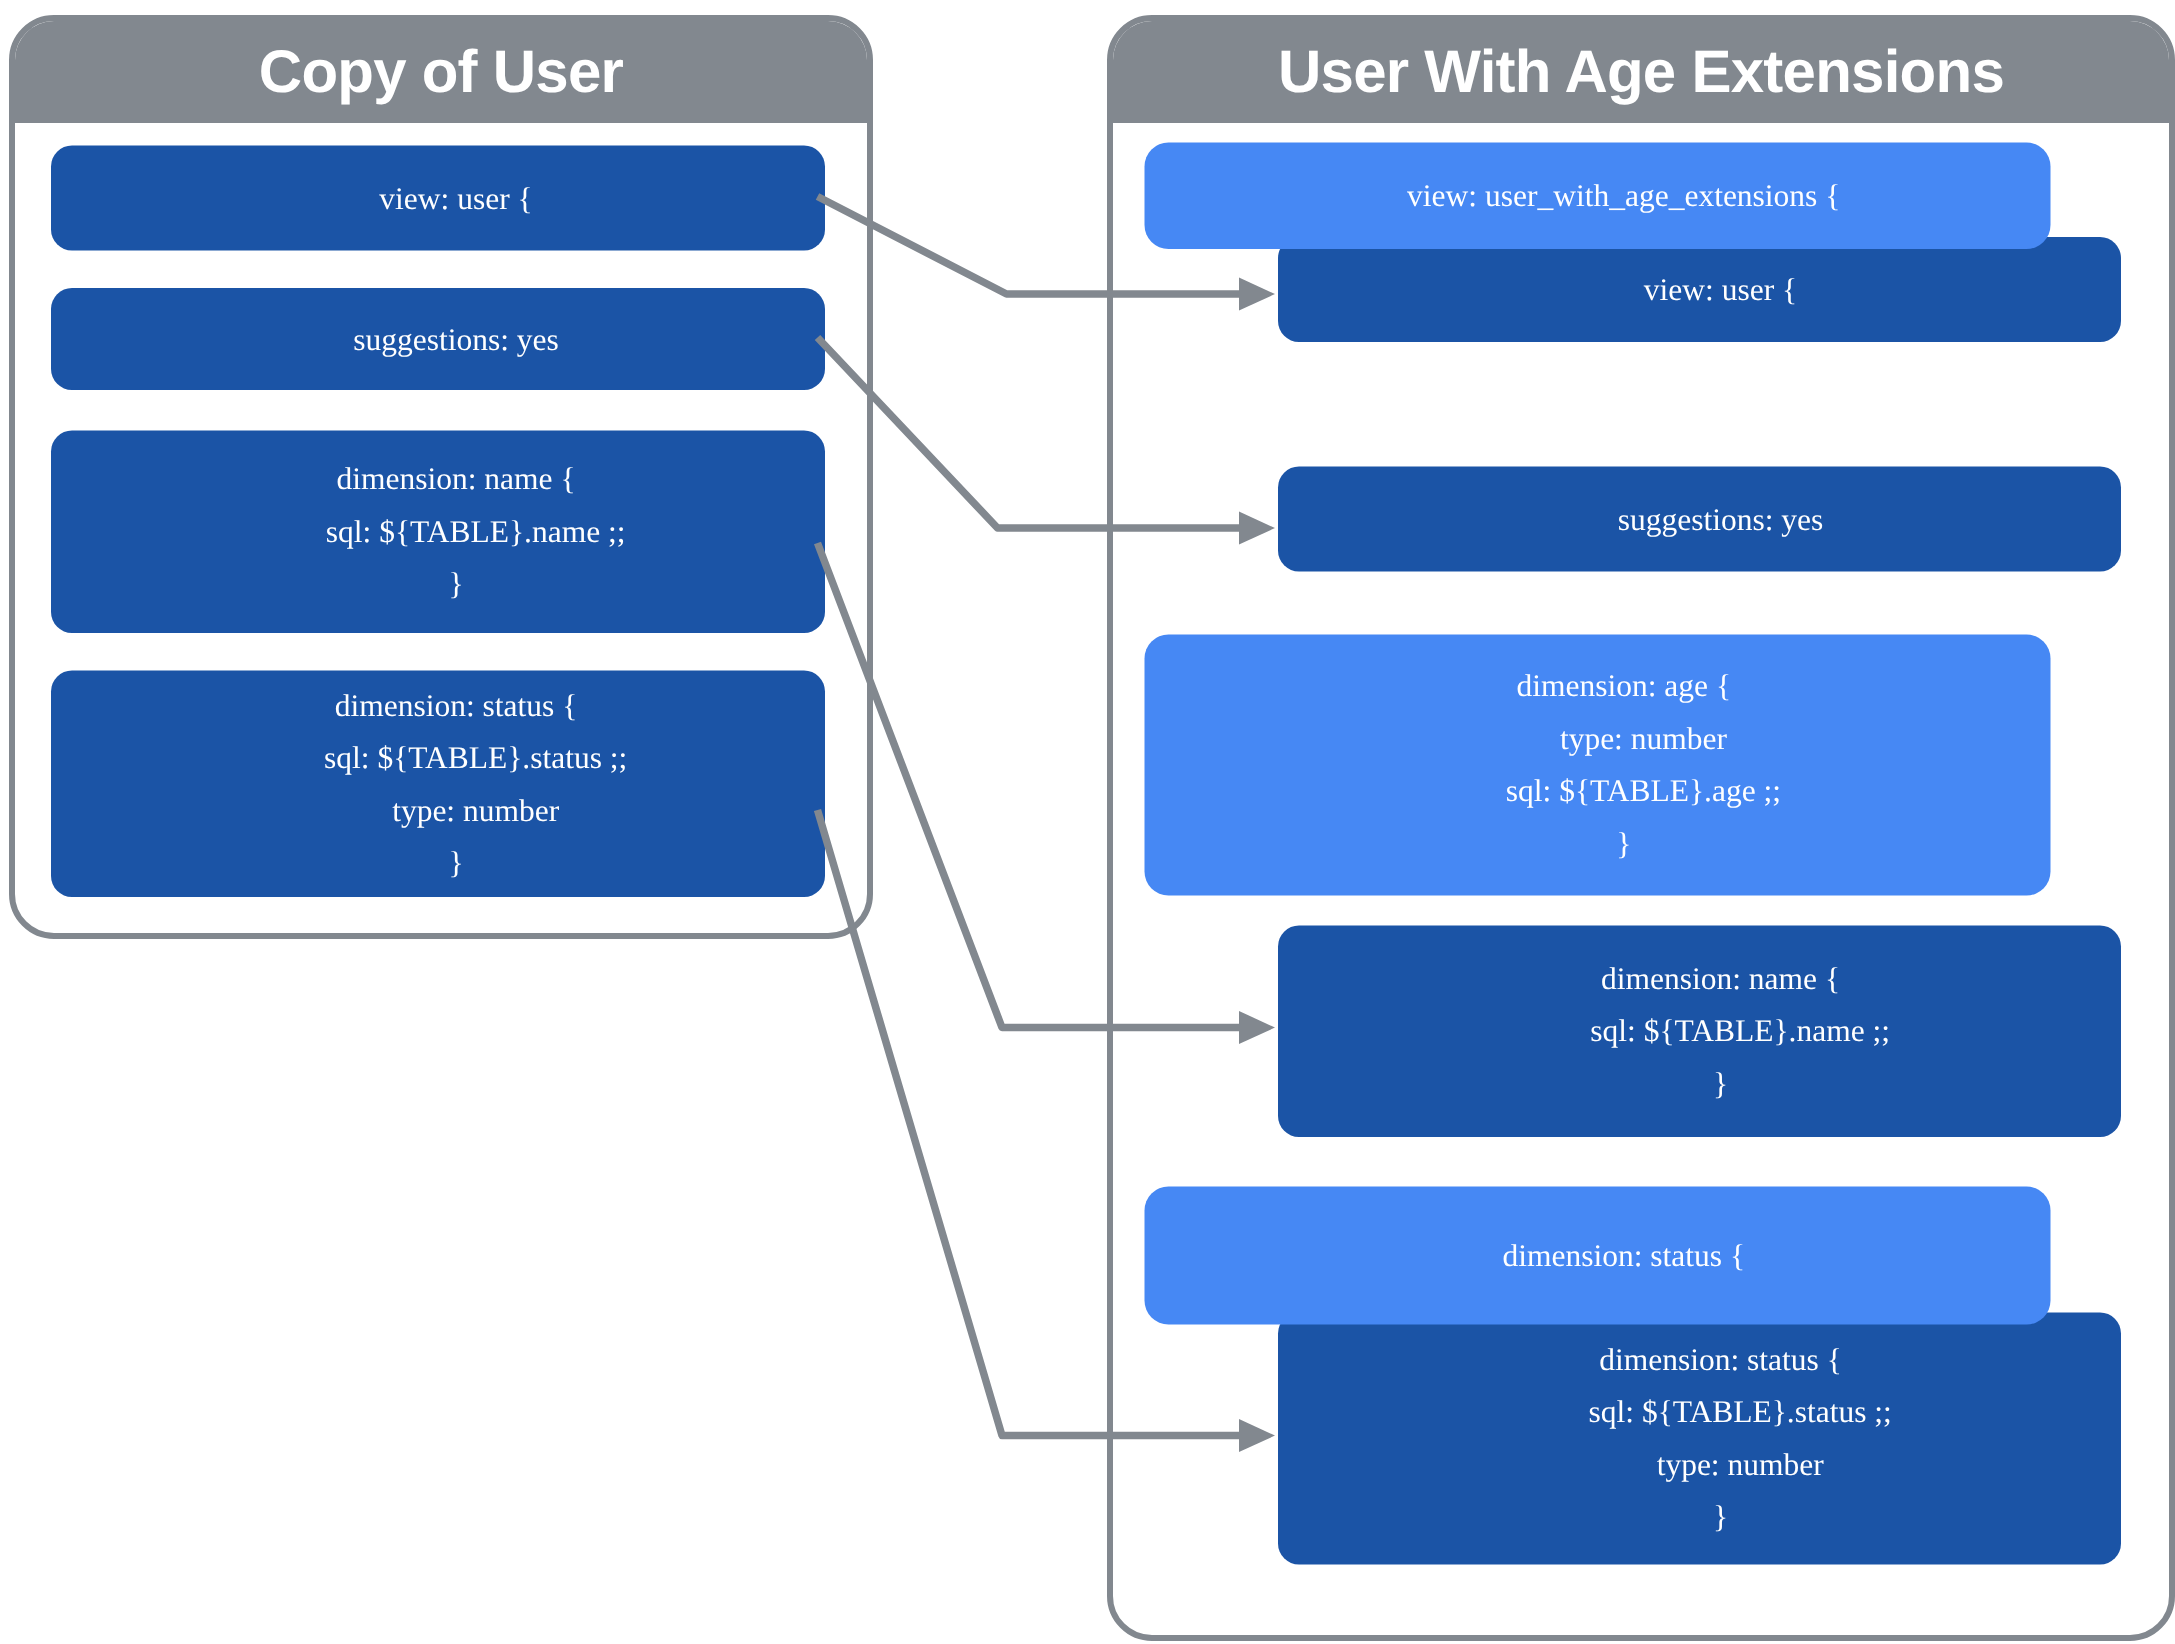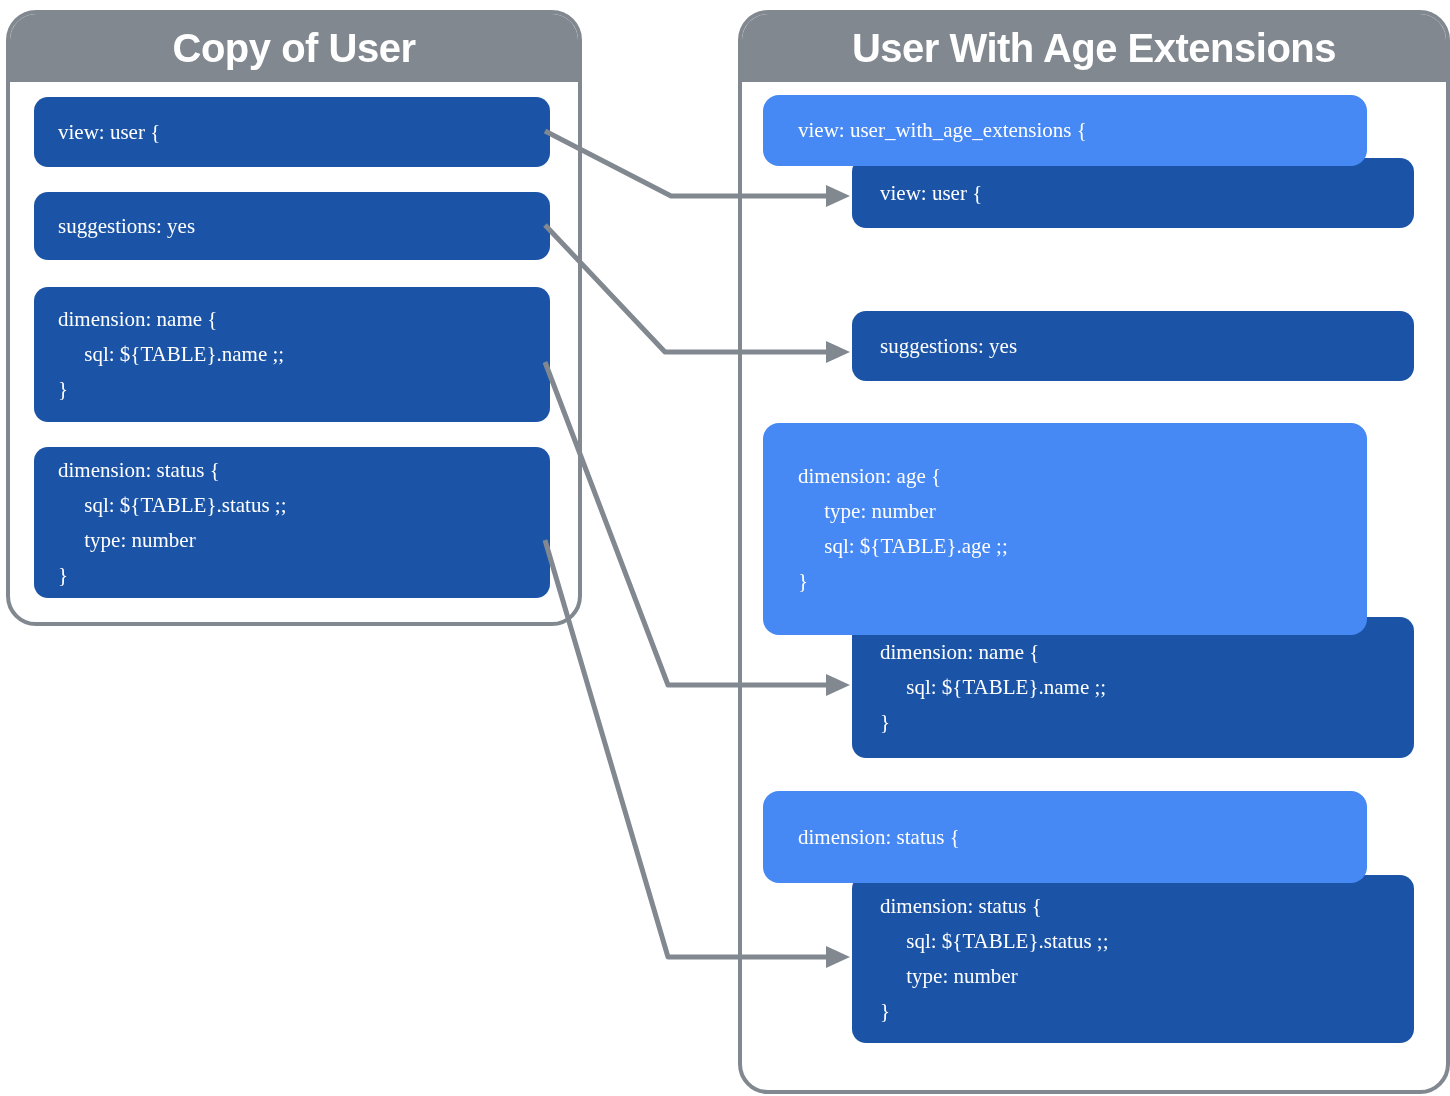--- a/index.html
+++ b/index.html
@@ -1,17 +1,17 @@
 <!DOCTYPE html>
 <html><head>
 <meta charset="utf-8">
 <style>
   html,body{margin:0;padding:0;background:#ffffff;}
   #stage{position:relative;width:1450px;height:1096px;background:#ffffff;overflow:hidden;
-         font-family:"Liberation Sans", sans-serif;}
+         font-family:"Liberation Sans", sans-serif;text-align:center;}
   .panel{position:absolute;border:4px solid #82888F;border-radius:30px;background:#ffffff;overflow:hidden;}
   .panel-header{background:#82888F;height:68px;display:flex;align-items:center;justify-content:center;}
   .panel-title{color:#ffffff;font-size:40px;font-weight:700;letter-spacing:-0.5px;}
   .code-block{position:absolute;display:flex;flex-direction:column;justify-content:center;
               color:#ffffff;font-family:Liberation Serif, serif;font-size:21px;line-height:35px;}
   .code-block .cl{white-space:pre;}
   .blk-dark{background:#1B54A6;border-radius:14px;left:34px;width:516px;padding-left:24px;box-sizing:border-box;}
   .rblk-dark{background:#1B54A6;border-radius:14px;left:852px;width:562px;padding-left:28px;box-sizing:border-box;z-index:1;}
   .rblk-light{background:#4688F4;border-radius:16px;left:763px;width:604px;padding-left:35px;box-sizing:border-box;z-index:2;}
   #arrow-layer{position:absolute;left:0;top:0;z-index:3;pointer-events:none;}
@@ -58,21 +58,21 @@
     <div class="cl">view: user {</div>
   </div>
   <div class="code-block rblk-light" style="top:95px;height:71px;">
     <div class="cl">view: user_with_age_extensions {</div>
   </div>
 
   <div class="code-block rblk-dark" style="top:311px;height:70px;">
     <div class="cl">suggestions: yes</div>
   </div>
 
-  <div class="code-block rblk-light" style="top:423px;height:212px;">
+  <div class="code-block rblk-light" style="top:423px;height:174px;">
     <div class="cl">dimension: age {</div>
     <div class="cl">     type: number</div>
     <div class="cl">     sql: ${TABLE}.age ;;</div>
     <div class="cl">}</div>
   </div>
 
   <div class="code-block rblk-dark" style="top:617px;height:141px;">
     <div class="cl">dimension: name {</div>
     <div class="cl">     sql: ${TABLE}.name ;;</div>
     <div class="cl">}</div>

